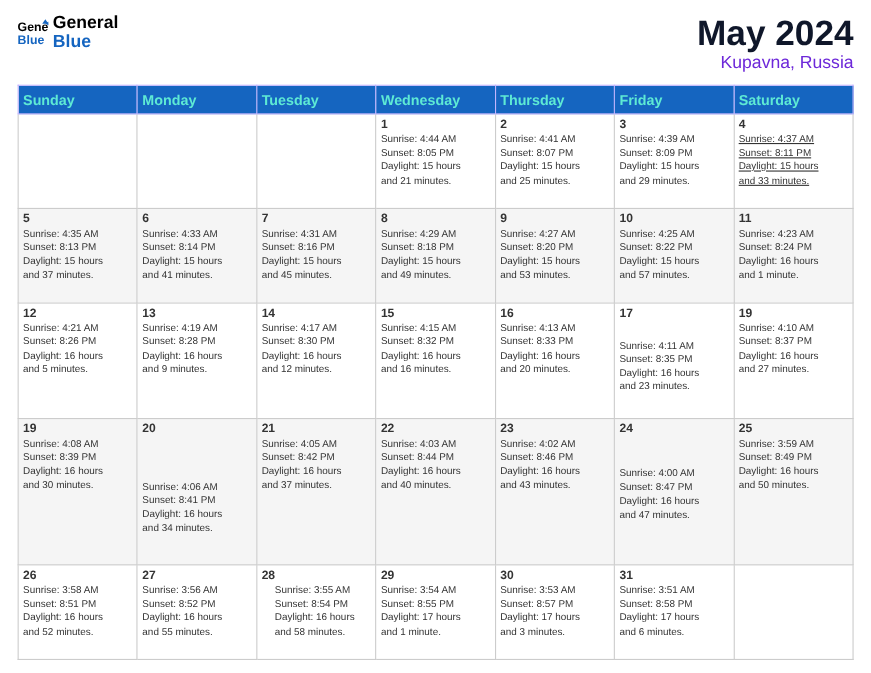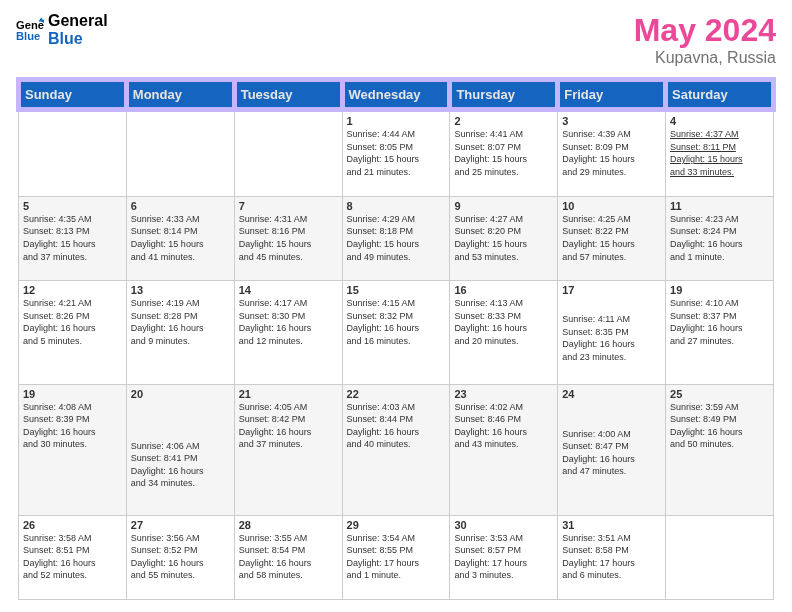--- a/index.html
+++ b/index.html
@@ -31,41 +31,41 @@
     .logo-icon {
       width: 28px;
       height: 28px;
     }
     .title-block {
       text-align: right;
     }
     .main-title {
       font-size: 32px;
       font-weight: bold;
-      color: #ec4899;
+      color: #0f172a;
     }
     .subtitle {
       font-size: 16px;
-      color: #737373;
+      color: #6d28d9;
     }
     .calendar {
       flex: 1;
       border: 1px solid #ccc;
       border-collapse: collapse;
       width: 100%;
       table-layout: fixed;
     }
     .calendar th {
       background-color: #1565c0;
-      color: #e5e5e5;
+      color: #5eead4;
       font-size: 13px;
       font-weight: bold;
       padding: 5px 4px;
       text-align: left;
-      border: 5px solid #c4b5fd;
+      border: 1px solid #c4b5fd;
     }
     .calendar td {
       border: 1px solid #ccc;
       vertical-align: top;
       padding: 3px 4px;
       font-size: 9.5px;
       color: #333;
       background: #fff;
       width: calc(100% / 7);
     }
@@ -319,21 +319,21 @@
           </td>
           <td>
             <span class="day-num">27</span>
             <div class="day-info" style="white-space: pre-line;">Sunrise: 3:56 AM
 Sunset: 8:52 PM
 Daylight: 16 hours
 and 55 minutes.</div>
           </td>
           <td>
             <span class="day-num">28</span>
-            <div class="day-info" style="white-space: pre-line;">Sunrise: 3:55 AM
+            <div class="day-info" style="white-space: pre-line; margin-left: 12px;">Sunrise: 3:55 AM
 Sunset: 8:54 PM
 Daylight: 16 hours
 and 58 minutes.</div>
           </td>
           <td>
             <span class="day-num">29</span>
             <div class="day-info" style="white-space: pre-line;">Sunrise: 3:54 AM
 Sunset: 8:55 PM
 Daylight: 17 hours
 and 1 minute.</div>

